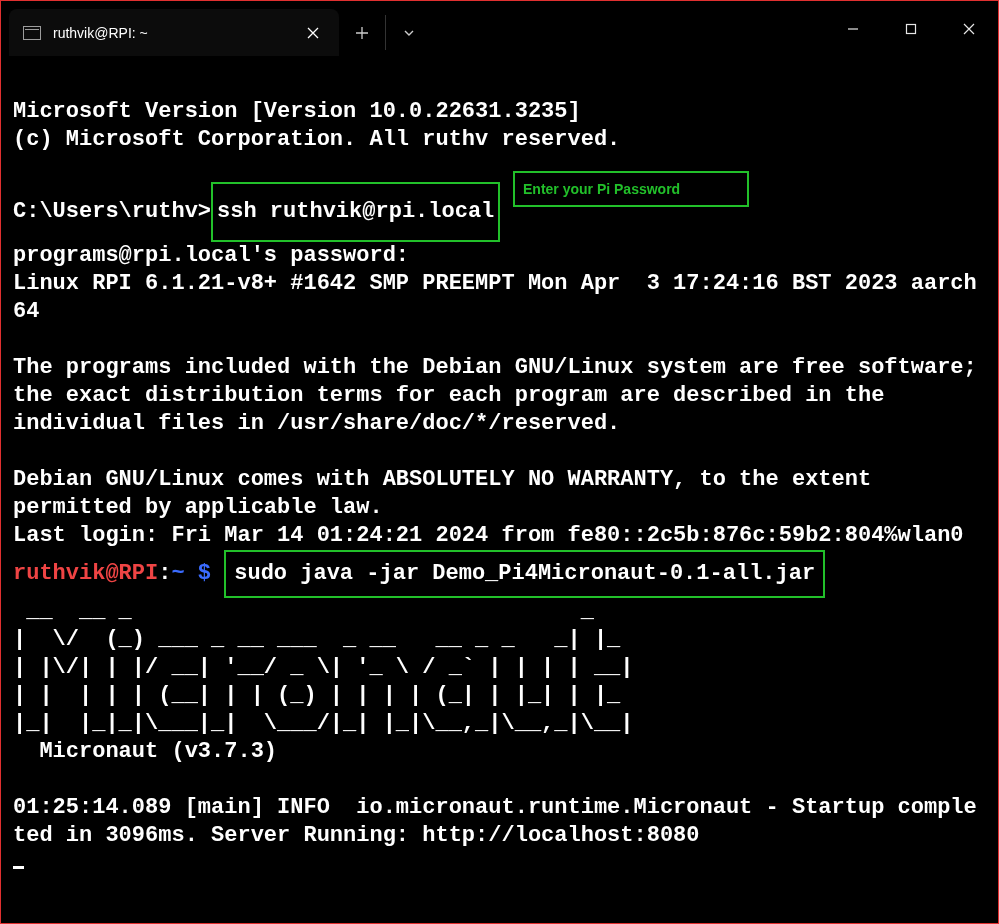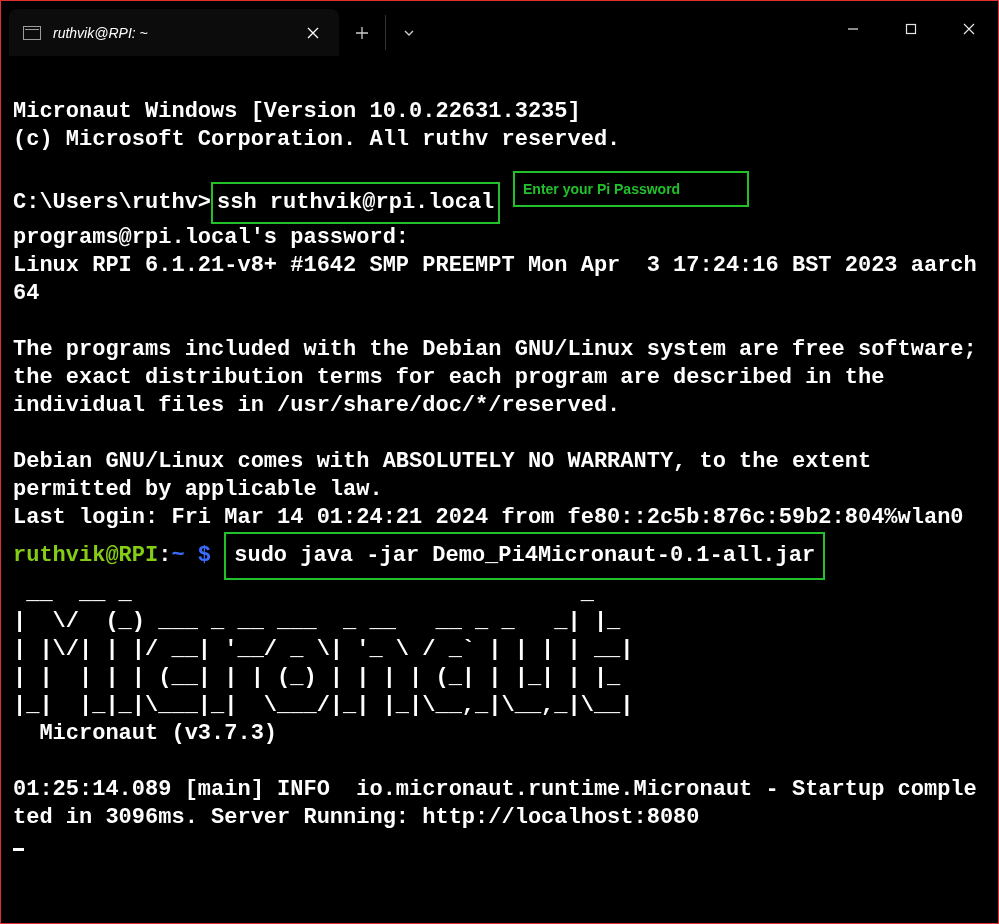--- a/index.html
+++ b/index.html
@@ -36,21 +36,21 @@
     width: 18px; height: 14px;
     background: #0c0c0c;
     border: 1px solid #9c9c9c;
     display: inline-block;
     position: relative;
   }
   .tab-icon::before{
     content:"";
     position:absolute; left:1px; top:2px; right:1px; height:1px; background:#9c9c9c;
   }
-  .tab-title { font-size: 14px; font-family: 'Segoe UI', sans-serif; font-style: italic; }
+  .tab-title { font-size: 14px; font-family: 'Segoe UI', sans-serif; }
   .tab-close {
     margin-left: auto;
     font-size: 14px;
     width: 24px; height: 24px;
     display:flex; align-items:center; justify-content:center;
     border-radius:4px;
   }
   .tab-new, .tab-dropdown {
     width: 46px;
     display:flex; align-items:center; justify-content:center;
@@ -77,27 +77,27 @@
     background: #000;
     color: #fff;
     font-size: 22px;
     line-height: 28px;
     padding: 14px 12px 0 12px;
     white-space: pre-wrap;
     word-break: break-all;
     font-weight: bold;
     position: relative;
   }
-  .prompt-user { color: #84cc16; }
+  .prompt-user { color: #ef4444; }
   .prompt-colon { color: #fff; }
   .prompt-path { color: #3a6bff; }
   .prompt-dollar { color: #3a6bff; }
   .hl-box {
     border: 2px solid #22c02a;
-    padding: 5px 4px;
+    padding: 14px 4px;
     display: inline-block;
   }
   .annot {
     position: absolute;
     border: 2px solid #22c02a;
     color: #22c02a;
     font-family: 'Segoe UI', sans-serif;
     font-size: 14px;
     font-weight: 600;
     padding: 2px 8px;
@@ -149,21 +149,21 @@
     </div>
     <div class="win-btn">
       <svg width="14" height="14" viewBox="0 0 14 14">
           <path d="M2 2 L12 12 M12 2 L2 12" stroke-width="1.2"></path>
         </svg>
     </div>
   </div>
 </div>
 
 <div class="terminal">
-<span>Micronaut Windows [Version 10.0.22631.3235]</span>
+<span>Microsoft Version [Version 10.0.22631.3235]</span>
 <span>(c) Microsoft Corporation. All ruthv reserved.</span>
 
 <span>C:\Users\ruthv&gt;</span><span class="hl-box"><span>ssh ruthvik@rpi.local</span></span>
 <span>programs@rpi.local's password:</span>
 <span>Linux RPI 6.1.21-v8+ #1642 SMP PREEMPT Mon Apr  3 17:24:16 BST 2023 aarch64</span>
 
 <span>The programs included with the Debian GNU/Linux system are free software;</span>
 <span>the exact distribution terms for each program are described in the</span>
 <span>individual files in /usr/share/doc/*/reserved.</span>
 

